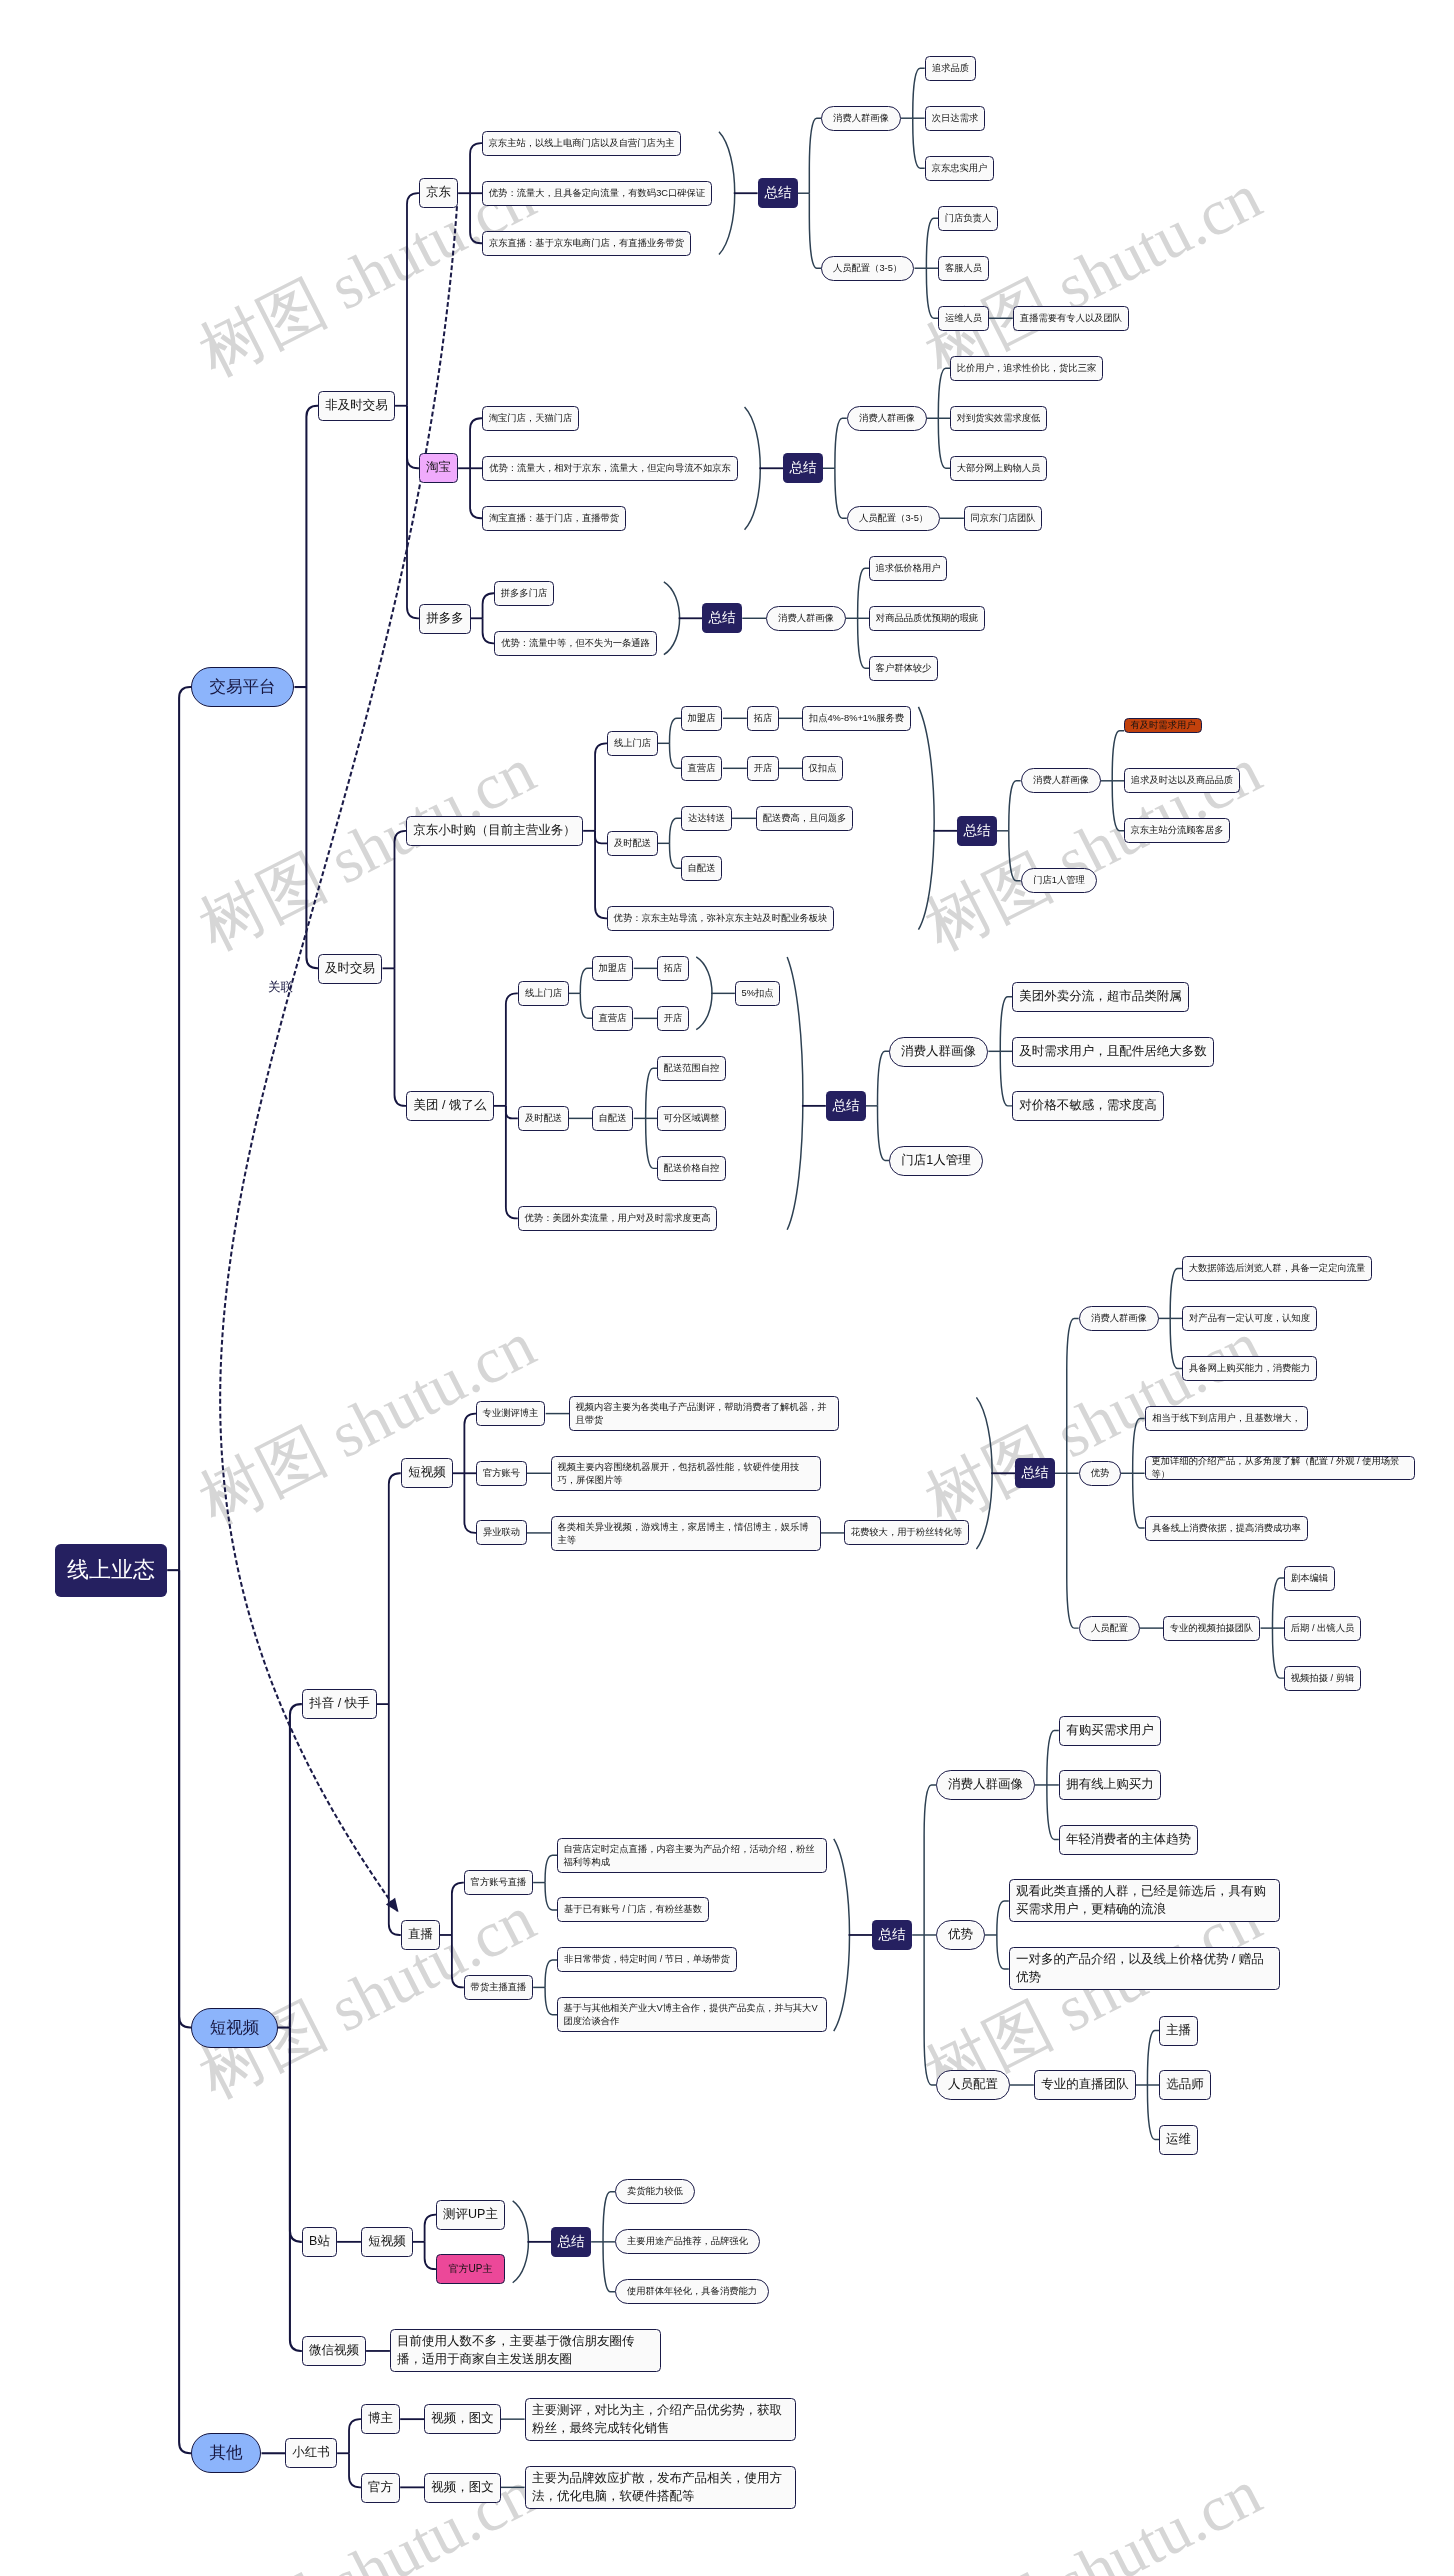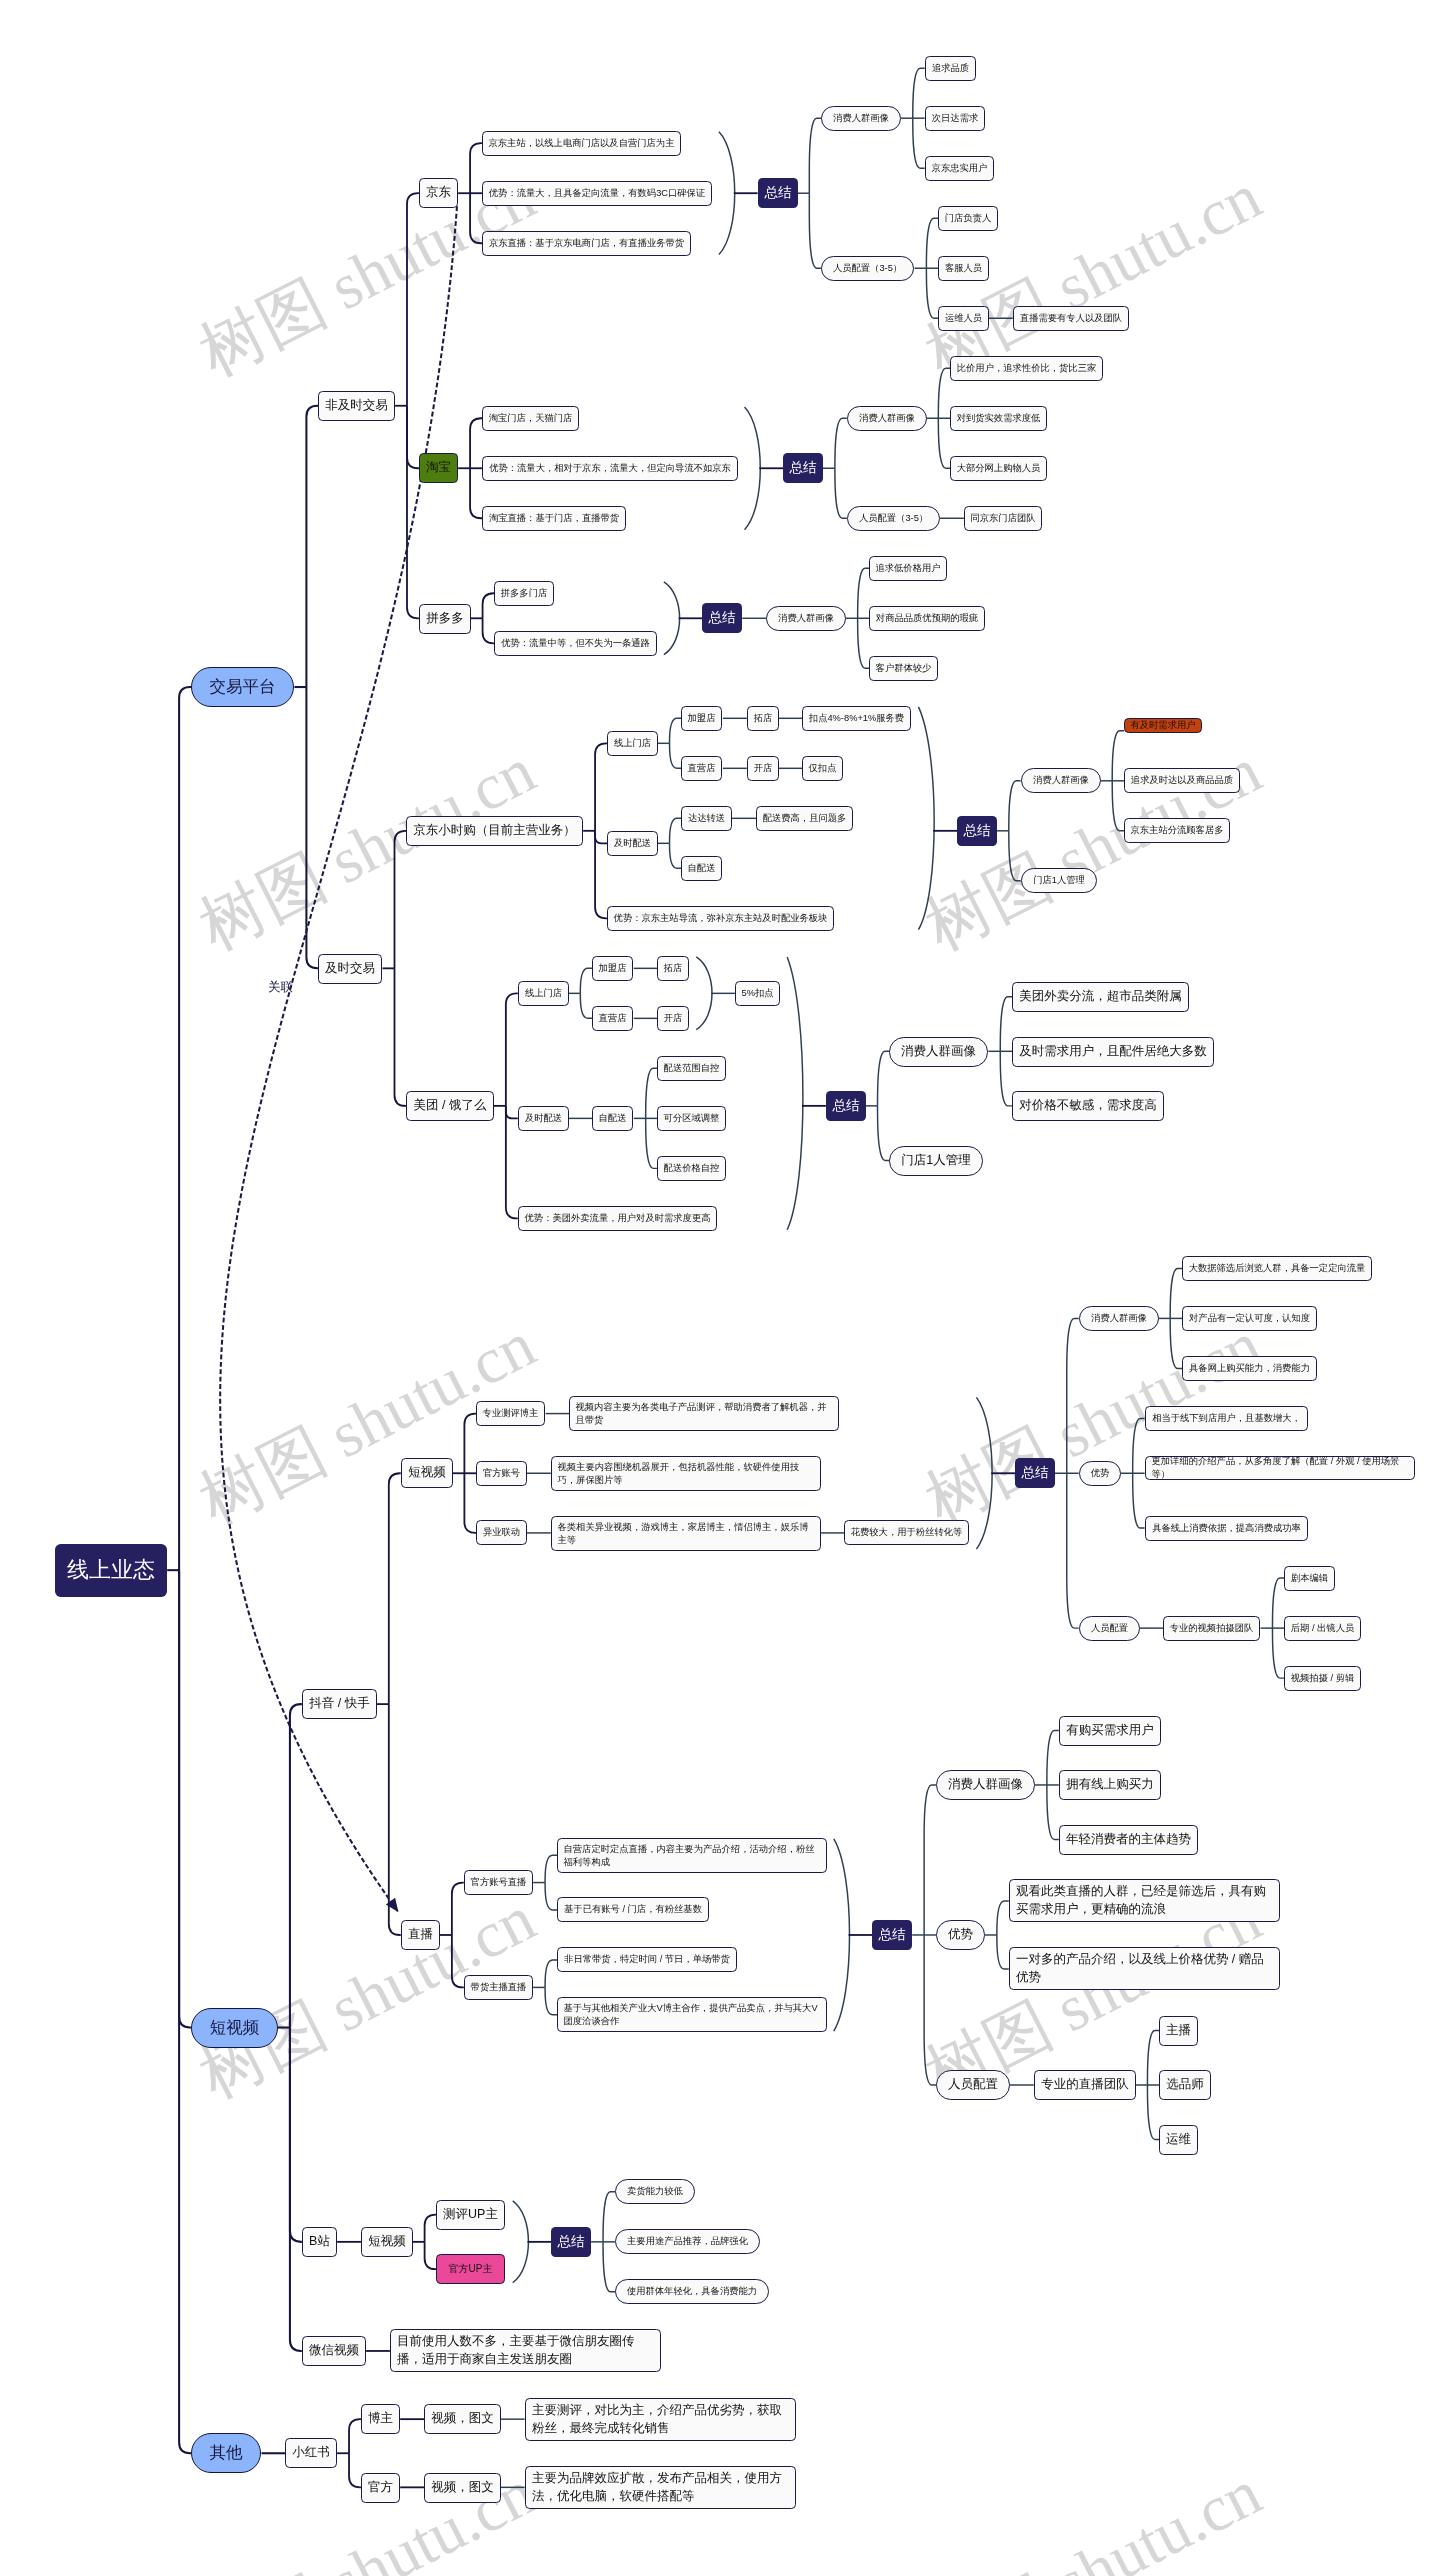--- a/index.html
+++ b/index.html
@@ -219,34 +219,34 @@
       <path d="M 881 4257 L 923 4257" fill="none" stroke="#2d4052" stroke-width="2.6" stroke-linecap="butt" stroke-linejoin="round"></path>
       <path d="M 704 4377 L 746 4377" fill="none" stroke="#15153f" stroke-width="3.2" stroke-linecap="butt" stroke-linejoin="round"></path>
       <path d="M 881 4377 L 923 4377" fill="none" stroke="#2d4052" stroke-width="2.6" stroke-linecap="butt" stroke-linejoin="round"></path>
       <path d="M 804.0 363.0 C 706.7 1698.5 -16.0 2367.7 701.0 3365.0" fill="none" stroke="#1a1a47" stroke-width="3.6" stroke-linecap="butt" stroke-linejoin="round" stroke-dasharray="8.5 4.5"></path>
       <path d="M 701 3365 L 695.1 3339.7 L 678.9 3351.4 Z" fill="#1a1a47"></path>
     </svg>
     <div class="node" style="left: 55px; top: 1544px; width: 112px; height: 53px; background: rgb(37, 32, 96); color: rgb(255, 255, 255); border-radius: 5.7px; padding: 0px 11.6px; font-size: 22px; font-weight: 400; line-height: 1.38; justify-content: center; white-space: pre;"><span>线上业态</span></div>
     <div class="node" style="left: 191px; top: 667px; width: 103px; height: 40px; background: rgb(140, 180, 251); color: rgb(21, 21, 63); border: 1.7px solid rgb(21, 21, 63); border-radius: 20px; padding: 0px 17px; font-size: 16.5px; font-weight: 400; line-height: 1.4; justify-content: center; white-space: pre;"><span>交易平台</span></div>
     <div class="node" style="left: 318px; top: 391px; width: 77px; height: 29.6px; background: rgb(250, 250, 250); color: rgb(17, 17, 17); border: 1.2px solid rgb(26, 26, 71); border-radius: 4.5px; padding: 0px 5.9px; font-size: 12.5px; font-weight: 400; line-height: 1.38; justify-content: center; white-space: pre;"><span>非及时交易</span></div>
     <div class="node" style="left: 419px; top: 178px; width: 39px; height: 29.6px; background: rgb(250, 250, 250); color: rgb(17, 17, 17); border: 1.2px solid rgb(26, 26, 71); border-radius: 4.5px; padding: 0px 5.9px; font-size: 12.5px; font-weight: 400; line-height: 1.38; justify-content: center; white-space: pre;"><span>京东</span></div>
-    <div class="node" style="left: 482px; top: 131px; width: 199px; height: 25px; background: rgb(250, 250, 250); color: rgb(17, 17, 17); border: 1.2px solid rgb(26, 26, 71); border-radius: 4.5px; padding: 0px 5.5px; font-size: 9.3px; font-weight: 400; line-height: 1.38; justify-content: flex-start; white-space: pre;"><span>京东主站，以线上电商门店以及自营门店为主</span></div>
+    <div class="node" style="left: 482px; top: 131px; width: 199px; height: 25px; background: rgb(250, 250, 250); color: rgb(17, 17, 17); border: 1.2px solid rgb(26, 26, 71); border-radius: 4.5px; padding: 0px 5.5px; font-size: 9.3px; font-weight: 400; line-height: 1.38; justify-content: center; white-space: pre;"><span>京东主站，以线上电商门店以及自营门店为主</span></div>
     <div class="node" style="left: 482px; top: 181px; width: 230px; height: 25px; background: rgb(250, 250, 250); color: rgb(17, 17, 17); border: 1.2px solid rgb(26, 26, 71); border-radius: 4.5px; padding: 0px 5.5px; font-size: 9.3px; font-weight: 400; line-height: 1.38; justify-content: center; white-space: pre;"><span>优势：流量大，且具备定向流量，有数码3C口碑保证</span></div>
     <div class="node" style="left: 482px; top: 231px; width: 209px; height: 25px; background: rgb(250, 250, 250); color: rgb(17, 17, 17); border: 1.2px solid rgb(26, 26, 71); border-radius: 4.5px; padding: 0px 5.5px; font-size: 9.3px; font-weight: 400; line-height: 1.38; justify-content: center; white-space: pre;"><span>京东直播：基于京东电商门店，有直播业务带货</span></div>
     <div class="node" style="left: 758px; top: 178px; width: 40px; height: 30px; background: rgb(37, 32, 96); color: rgb(255, 255, 255); border-radius: 4.5px; padding: 0px 6.1px; font-size: 13.6px; font-weight: 400; line-height: 1.4; justify-content: center; white-space: pre;"><span>总结</span></div>
     <div class="node" style="left: 821px; top: 106px; width: 80px; height: 25px; background: rgb(250, 250, 250); color: rgb(17, 17, 17); border: 1.2px solid rgb(26, 26, 71); border-radius: 12.5px; padding: 0px 10.4px; font-size: 9.3px; font-weight: 400; line-height: 1.38; justify-content: center; white-space: pre;"><span>消费人群画像</span></div>
     <div class="node" style="left: 925px; top: 56px; width: 51px; height: 25px; background: rgb(250, 250, 250); color: rgb(17, 17, 17); border: 1.2px solid rgb(26, 26, 71); border-radius: 4.5px; padding: 0px 5.5px; font-size: 9.3px; font-weight: 400; line-height: 1.38; justify-content: center; white-space: pre;"><span>追求品质</span></div>
     <div class="node" style="left: 925px; top: 106px; width: 60px; height: 25px; background: rgb(250, 250, 250); color: rgb(17, 17, 17); border: 1.2px solid rgb(26, 26, 71); border-radius: 4.5px; padding: 0px 5.5px; font-size: 9.3px; font-weight: 400; line-height: 1.38; justify-content: center; white-space: pre;"><span>次日达需求</span></div>
     <div class="node" style="left: 925px; top: 156px; width: 69px; height: 25px; background: rgb(250, 250, 250); color: rgb(17, 17, 17); border: 1.2px solid rgb(26, 26, 71); border-radius: 4.5px; padding: 0px 5.5px; font-size: 9.3px; font-weight: 400; line-height: 1.38; justify-content: center; white-space: pre;"><span>京东忠实用户</span></div>
     <div class="node" style="left: 821px; top: 256px; width: 93px; height: 25px; background: rgb(250, 250, 250); color: rgb(17, 17, 17); border: 1.2px solid rgb(26, 26, 71); border-radius: 12.5px; padding: 0px 10.4px; font-size: 9.3px; font-weight: 400; line-height: 1.38; justify-content: center; white-space: pre;"><span>人员配置（3-5）</span></div>
     <div class="node" style="left: 938px; top: 206px; width: 60px; height: 25px; background: rgb(250, 250, 250); color: rgb(17, 17, 17); border: 1.2px solid rgb(26, 26, 71); border-radius: 4.5px; padding: 0px 5.5px; font-size: 9.3px; font-weight: 400; line-height: 1.38; justify-content: center; white-space: pre;"><span>门店负责人</span></div>
     <div class="node" style="left: 938px; top: 256px; width: 51px; height: 25px; background: rgb(250, 250, 250); color: rgb(17, 17, 17); border: 1.2px solid rgb(26, 26, 71); border-radius: 4.5px; padding: 0px 5.5px; font-size: 9.3px; font-weight: 400; line-height: 1.38; justify-content: center; white-space: pre;"><span>客服人员</span></div>
     <div class="node" style="left: 938px; top: 306px; width: 51px; height: 25px; background: rgb(250, 250, 250); color: rgb(17, 17, 17); border: 1.2px solid rgb(26, 26, 71); border-radius: 4.5px; padding: 0px 5.5px; font-size: 9.3px; font-weight: 400; line-height: 1.38; justify-content: center; white-space: pre;"><span>运维人员</span></div>
     <div class="node" style="left: 1013px; top: 306px; width: 116px; height: 25px; background: rgb(250, 250, 250); color: rgb(17, 17, 17); border: 1.2px solid rgb(26, 26, 71); border-radius: 4.5px; padding: 0px 5.5px; font-size: 9.3px; font-weight: 400; line-height: 1.38; justify-content: center; white-space: pre;"><span>直播需要有专人以及团队</span></div>
-    <div class="node" style="left: 419px; top: 453px; width: 39px; height: 29.6px; background: #4d7c0f; color: rgb(17, 17, 17); border: 1.2px solid rgb(26, 26, 71); border-radius: 4.5px; padding: 0px 5.9px; font-size: 12.5px; font-weight: 400; line-height: 1.38; justify-content: center; white-space: pre;"><span>淘宝</span></div>
+    <div class="node" style="left: 419px; top: 453px; width: 39px; height: 29.6px; background: #f0abfc; color: rgb(17, 17, 17); border: 1.2px solid rgb(26, 26, 71); border-radius: 4.5px; padding: 0px 5.9px; font-size: 12.5px; font-weight: 400; line-height: 1.38; justify-content: center; white-space: pre;"><span>淘宝</span></div>
     <div class="node" style="left: 482px; top: 406px; width: 97px; height: 25px; background: rgb(250, 250, 250); color: rgb(17, 17, 17); border: 1.2px solid rgb(26, 26, 71); border-radius: 4.5px; padding: 0px 5.5px; font-size: 9.3px; font-weight: 400; line-height: 1.38; justify-content: center; white-space: pre;"><span>淘宝门店，天猫门店</span></div>
     <div class="node" style="left: 482px; top: 456px; width: 256px; height: 25px; background: rgb(250, 250, 250); color: rgb(17, 17, 17); border: 1.2px solid rgb(26, 26, 71); border-radius: 4.5px; padding: 0px 5.5px; font-size: 9.3px; font-weight: 400; line-height: 1.38; justify-content: center; white-space: pre;"><span>优势：流量大，相对于京东，流量大，但定向导流不如京东</span></div>
     <div class="node" style="left: 482px; top: 506px; width: 144px; height: 25px; background: rgb(250, 250, 250); color: rgb(17, 17, 17); border: 1.2px solid rgb(26, 26, 71); border-radius: 4.5px; padding: 0px 5.5px; font-size: 9.3px; font-weight: 400; line-height: 1.38; justify-content: center; white-space: pre;"><span>淘宝直播：基于门店，直播带货</span></div>
     <div class="node" style="left: 783px; top: 453px; width: 40px; height: 30px; background: rgb(37, 32, 96); color: rgb(255, 255, 255); border-radius: 4.5px; padding: 0px 6.1px; font-size: 13.6px; font-weight: 400; line-height: 1.4; justify-content: center; white-space: pre;"><span>总结</span></div>
     <div class="node" style="left: 847px; top: 406px; width: 80px; height: 25px; background: rgb(250, 250, 250); color: rgb(17, 17, 17); border: 1.2px solid rgb(26, 26, 71); border-radius: 12.5px; padding: 0px 10.4px; font-size: 9.3px; font-weight: 400; line-height: 1.38; justify-content: center; white-space: pre;"><span>消费人群画像</span></div>
     <div class="node" style="left: 950px; top: 356px; width: 153px; height: 25px; background: rgb(250, 250, 250); color: rgb(17, 17, 17); border: 1.2px solid rgb(26, 26, 71); border-radius: 4.5px; padding: 0px 5.5px; font-size: 9.3px; font-weight: 400; line-height: 1.38; justify-content: center; white-space: pre;"><span>比价用户，追求性价比，货比三家</span></div>
     <div class="node" style="left: 950px; top: 406px; width: 97px; height: 25px; background: rgb(250, 250, 250); color: rgb(17, 17, 17); border: 1.2px solid rgb(26, 26, 71); border-radius: 4.5px; padding: 0px 5.5px; font-size: 9.3px; font-weight: 400; line-height: 1.38; justify-content: center; white-space: pre;"><span>对到货实效需求度低</span></div>
     <div class="node" style="left: 950px; top: 456px; width: 97px; height: 25px; background: rgb(250, 250, 250); color: rgb(17, 17, 17); border: 1.2px solid rgb(26, 26, 71); border-radius: 4.5px; padding: 0px 5.5px; font-size: 9.3px; font-weight: 400; line-height: 1.38; justify-content: center; white-space: pre;"><span>大部分网上购物人员</span></div>
     <div class="node" style="left: 847px; top: 506px; width: 93px; height: 25px; background: rgb(250, 250, 250); color: rgb(17, 17, 17); border: 1.2px solid rgb(26, 26, 71); border-radius: 12.5px; padding: 0px 10.4px; font-size: 9.3px; font-weight: 400; line-height: 1.38; justify-content: center; white-space: pre;"><span>人员配置（3-5）</span></div>
     <div class="node" style="left: 964px; top: 506px; width: 78px; height: 25px; background: rgb(250, 250, 250); color: rgb(17, 17, 17); border: 1.2px solid rgb(26, 26, 71); border-radius: 4.5px; padding: 0px 5.5px; font-size: 9.3px; font-weight: 400; line-height: 1.38; justify-content: center; white-space: pre;"><span>同京东门店团队</span></div>

